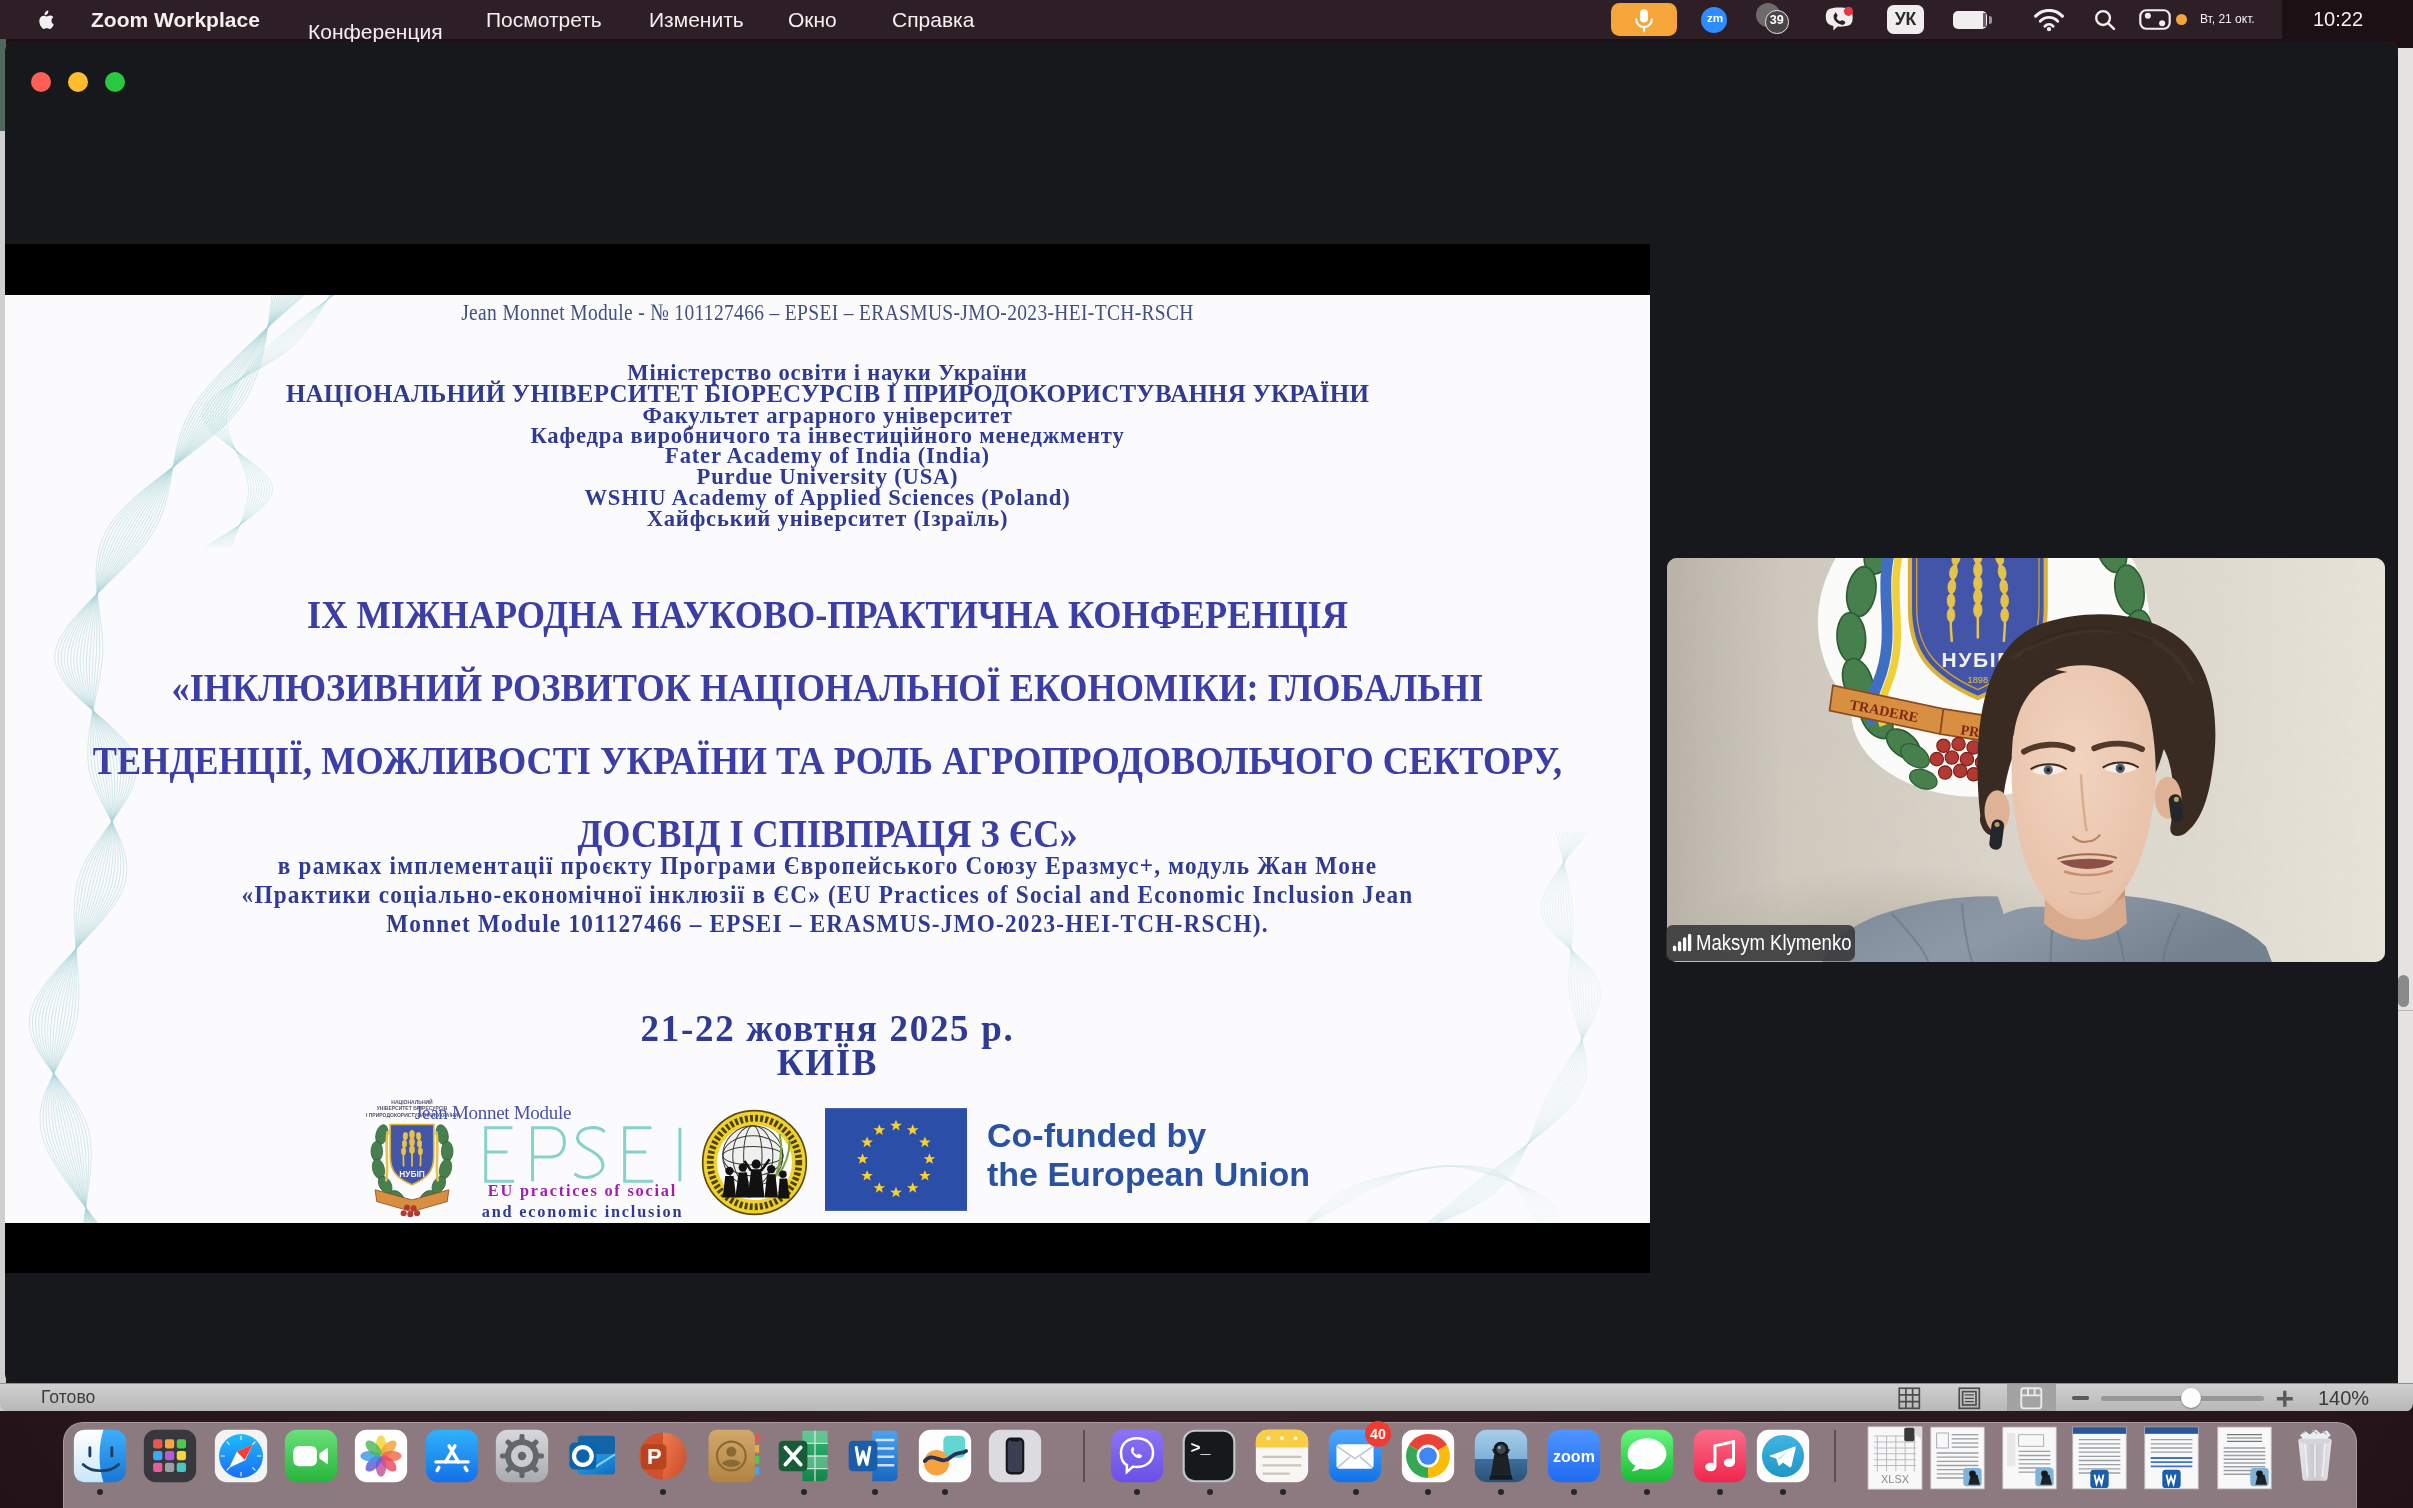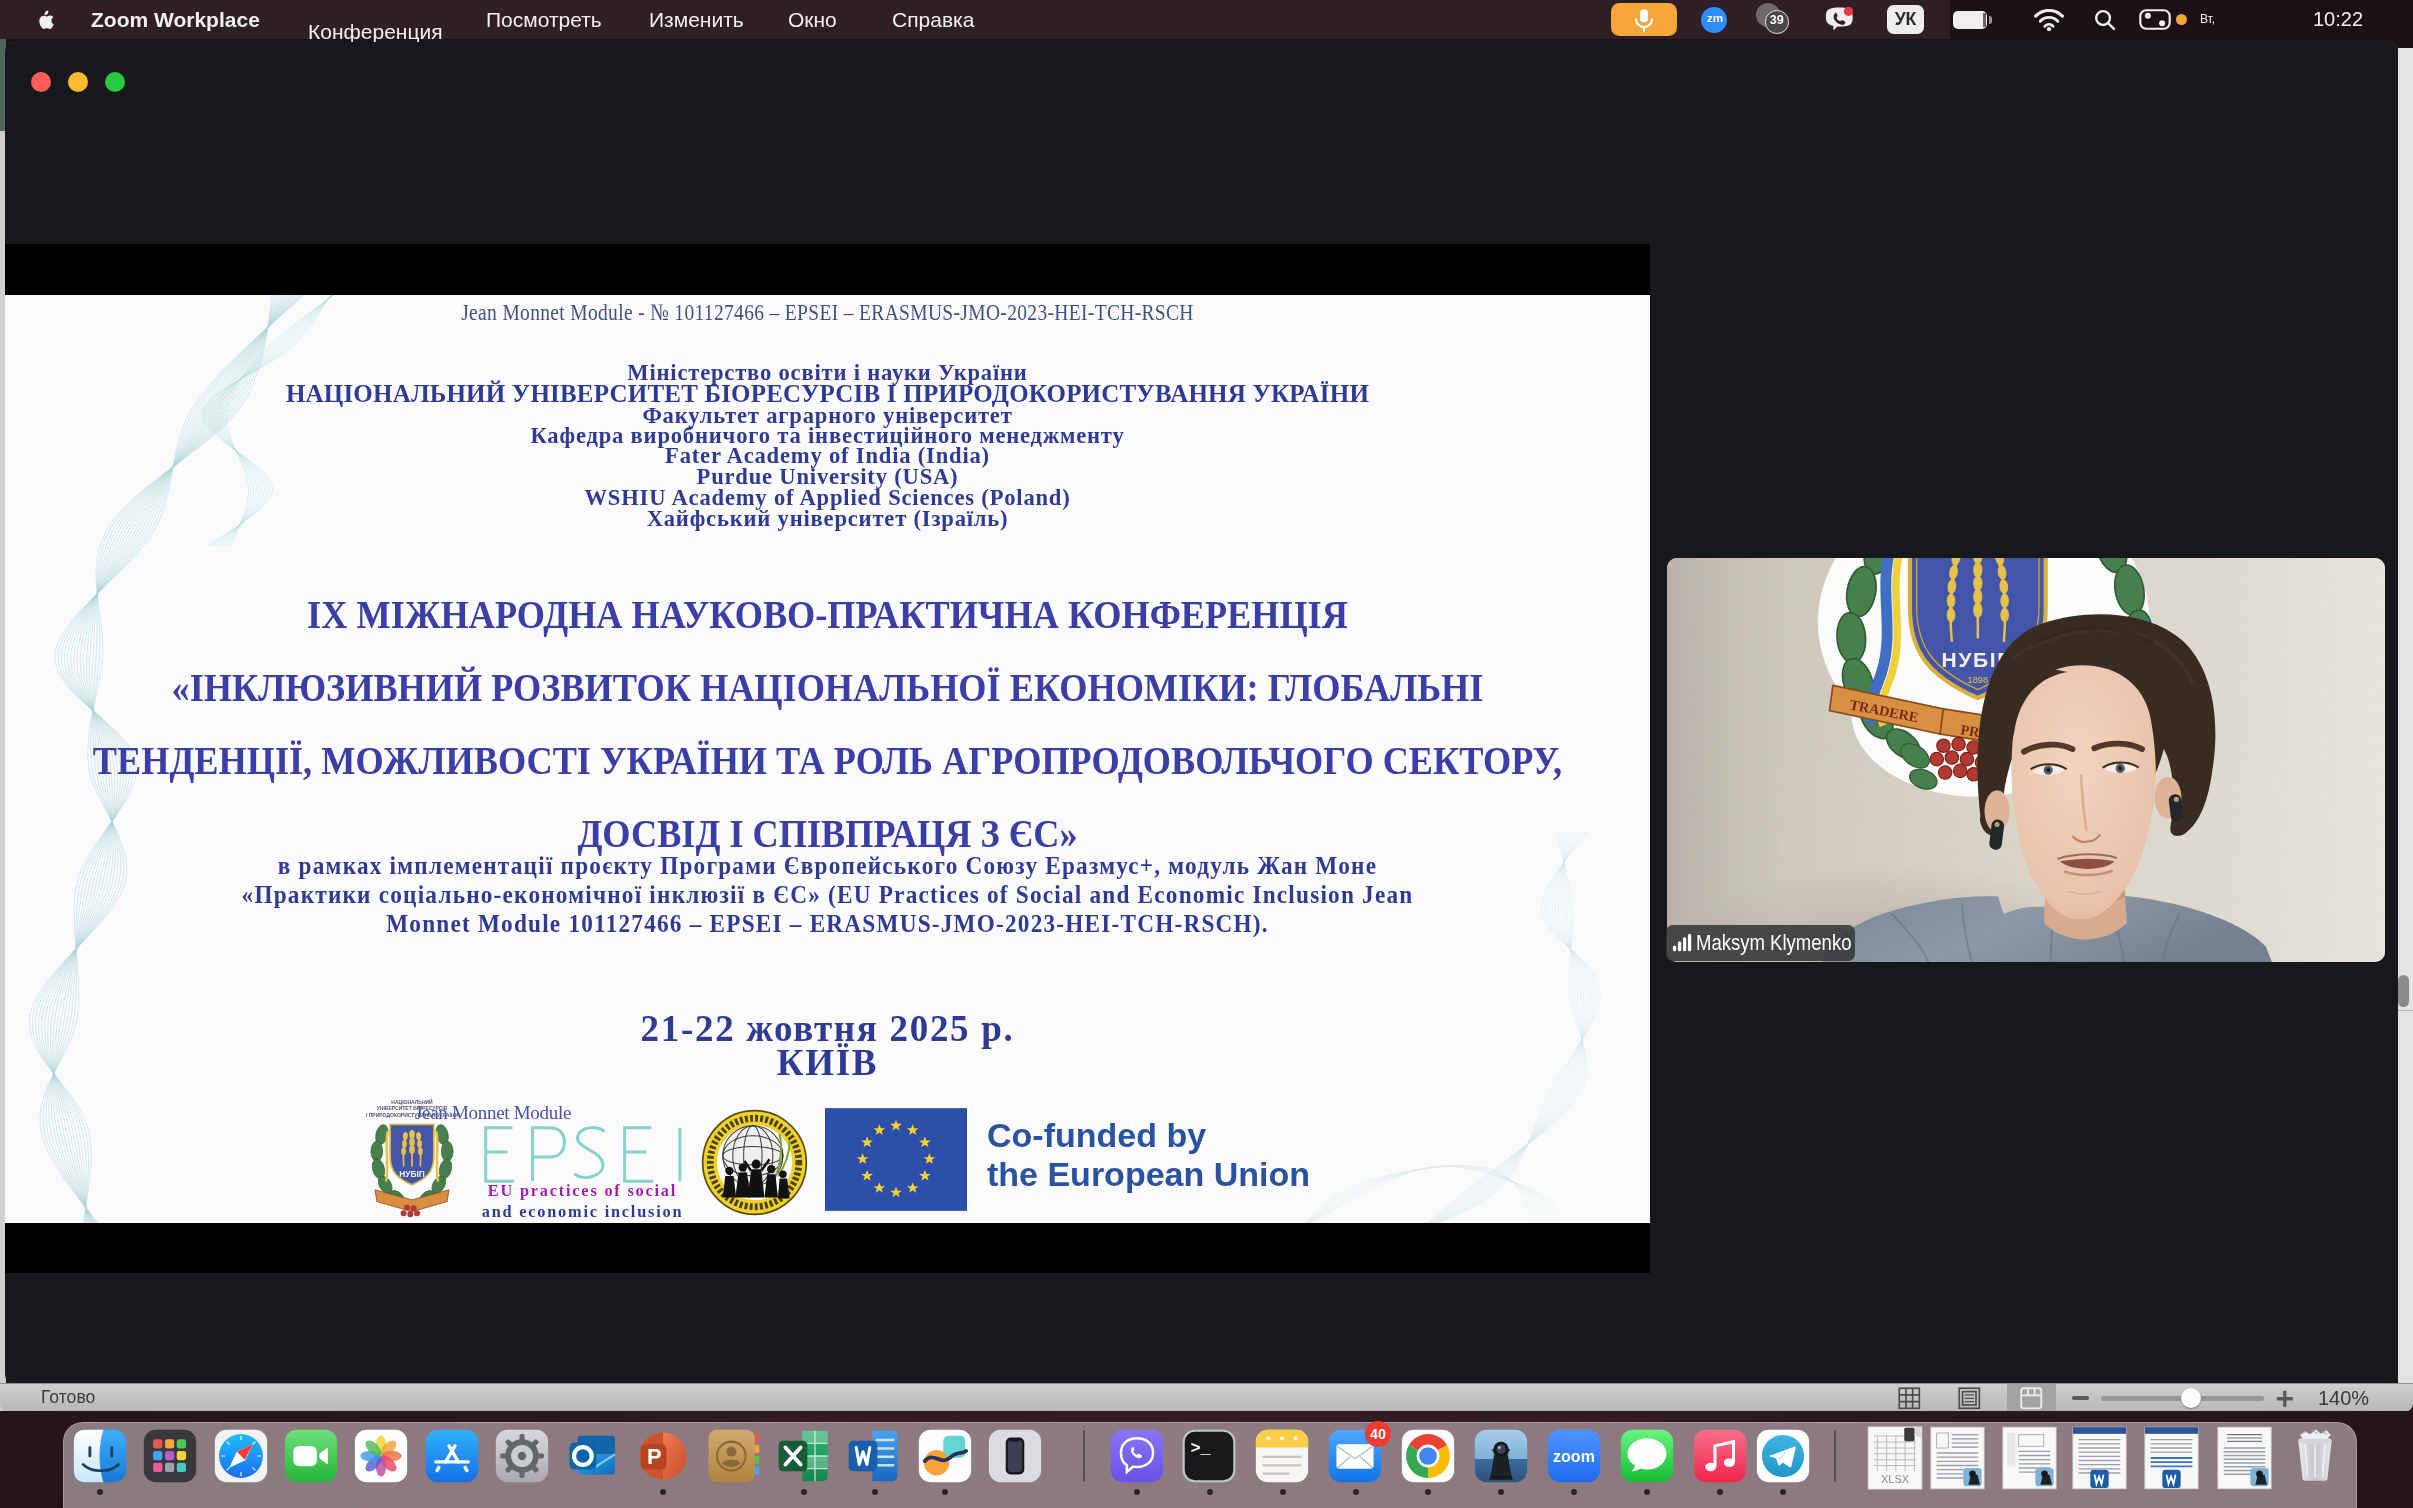--- a/index.html
+++ b/index.html
@@ -1,21 +1,21 @@
 <!DOCTYPE html>
 <html style="font-size:13.4px"><head>
 <meta charset="utf-8">
 <style>
   * { margin:0; padding:0; box-sizing:border-box; }
   html,body { width:2413px; height:1508px; overflow:hidden; background:#1d1014; }
   body { font-family:"Liberation Sans", sans-serif; position:relative; }
   .abs { position:absolute; }
 
   
-  #menubar { position:absolute; left:0; top:0; width:1950px; height:39px; background:#2e1e25; color:#fff; }
+  #menubar { position:absolute; left:0; top:0; width:2282px; height:39px; background:#2e1e25; color:#fff; }
   #menubar .mi { position:absolute; top:0; height:39px; line-height:39px; font-size:21px; color:#f4f0f2; }
   
   #behindL  { position:absolute; left:0; top:39px; width:5.9px; height:1372px; background:#cfcfcf; }
   #behindLg { position:absolute; left:0; top:39px; width:5.9px; height:92px; background:#51675c; }
   #behindR  { position:absolute; left:2398px; top:48px; width:16px; height:1338px; background:#e4e3e1; }
   #scrollth { position:absolute; left:2398px; top:975px; width:11px; height:32px; border-radius:5.9px; background:#8a8a8a; }
   #behindRline { position:absolute; left:2398px; top:1010px; width:16px; height:0.8px; background:#b5b5b5; }
 
   
   #zoomwin { position:absolute; left:5px; top:42px; width:2393px; height:1341px; background:#17181b; border-radius:8.4px; overflow:hidden; box-shadow:0 0 0.8px rgba(255,255,255,.25); }

